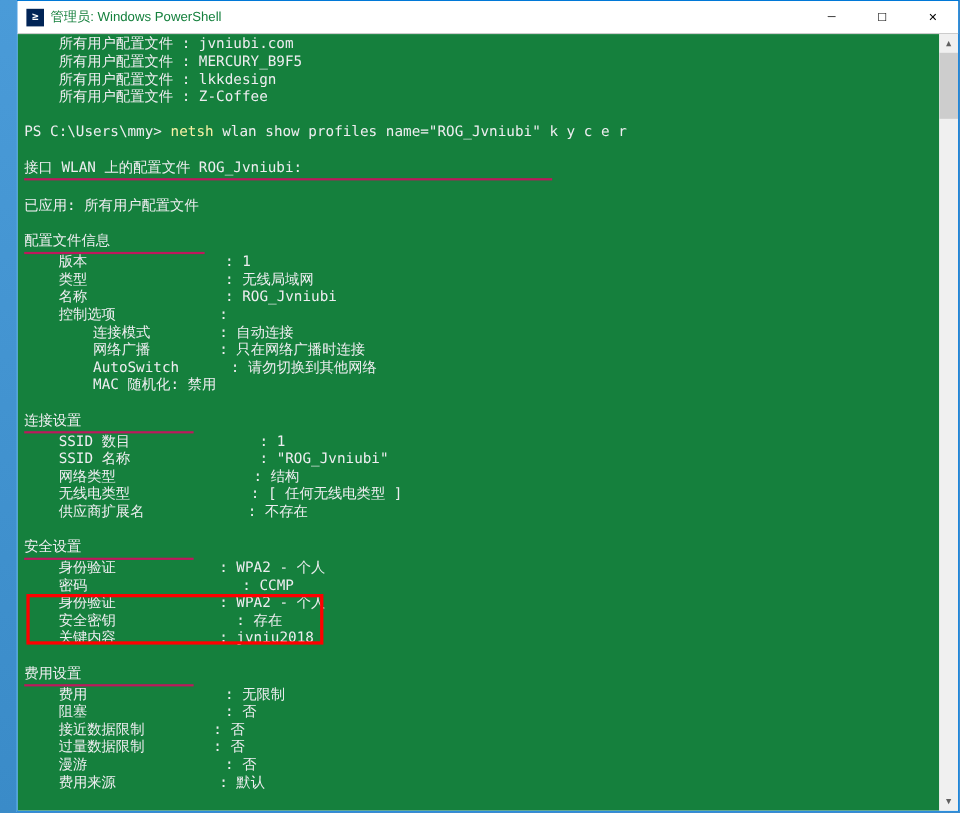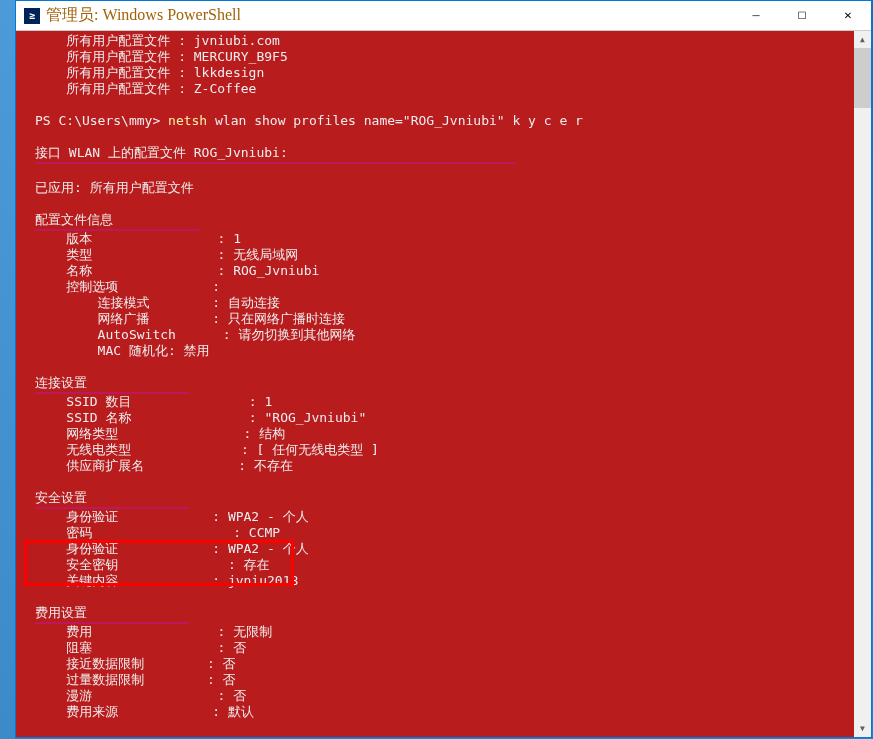--- a/index.html
+++ b/index.html
@@ -41,43 +41,43 @@
 .titlebar-icon {
   width: 16px;
   height: 16px;
   margin: 0 6px 0 8px;
   background: #012456;
   display: flex;
   align-items: center;
   justify-content: center;
 }
 .titlebar-icon span { color: #fff; font-size: 10px; font-weight: bold; }
-.titlebar-title { flex: 0 0 auto; font-size: 16px; color: #a16207; font-family: Liberation Serif, serif; }
+.titlebar-title { flex: 0 0 auto; font-size: 12px; color: #15803d; font-family: Liberation Sans, sans-serif; }
 .titlebar-spacer { flex: 1; }
 .win-btn {
   width: 46px;
   height: 30px;
   display: flex;
   align-items: center;
   justify-content: center;
   font-family: "Segoe UI Symbol", sans-serif;
   font-size: 10px;
   color: #000;
   cursor: pointer;
 }
 .terminal-wrap {
   flex: 1;
   display: flex;
   overflow: hidden;
 }
 .terminal {
   flex: 1;
-  background: #b91c1c;
+  background: #15803d;
   color: #eeedf0;
-  padding: 2px 19px;
+  padding: 2px 6px;
   font-family: "NSimSun", "SimSun", "Consolas", monospace;
   font-size: 13px;
   line-height: 16px;
   white-space: pre;
   overflow: hidden;
   position: relative;
 }
 .scrollbar {
   width: 17px;
   background: #f0f0f0;

